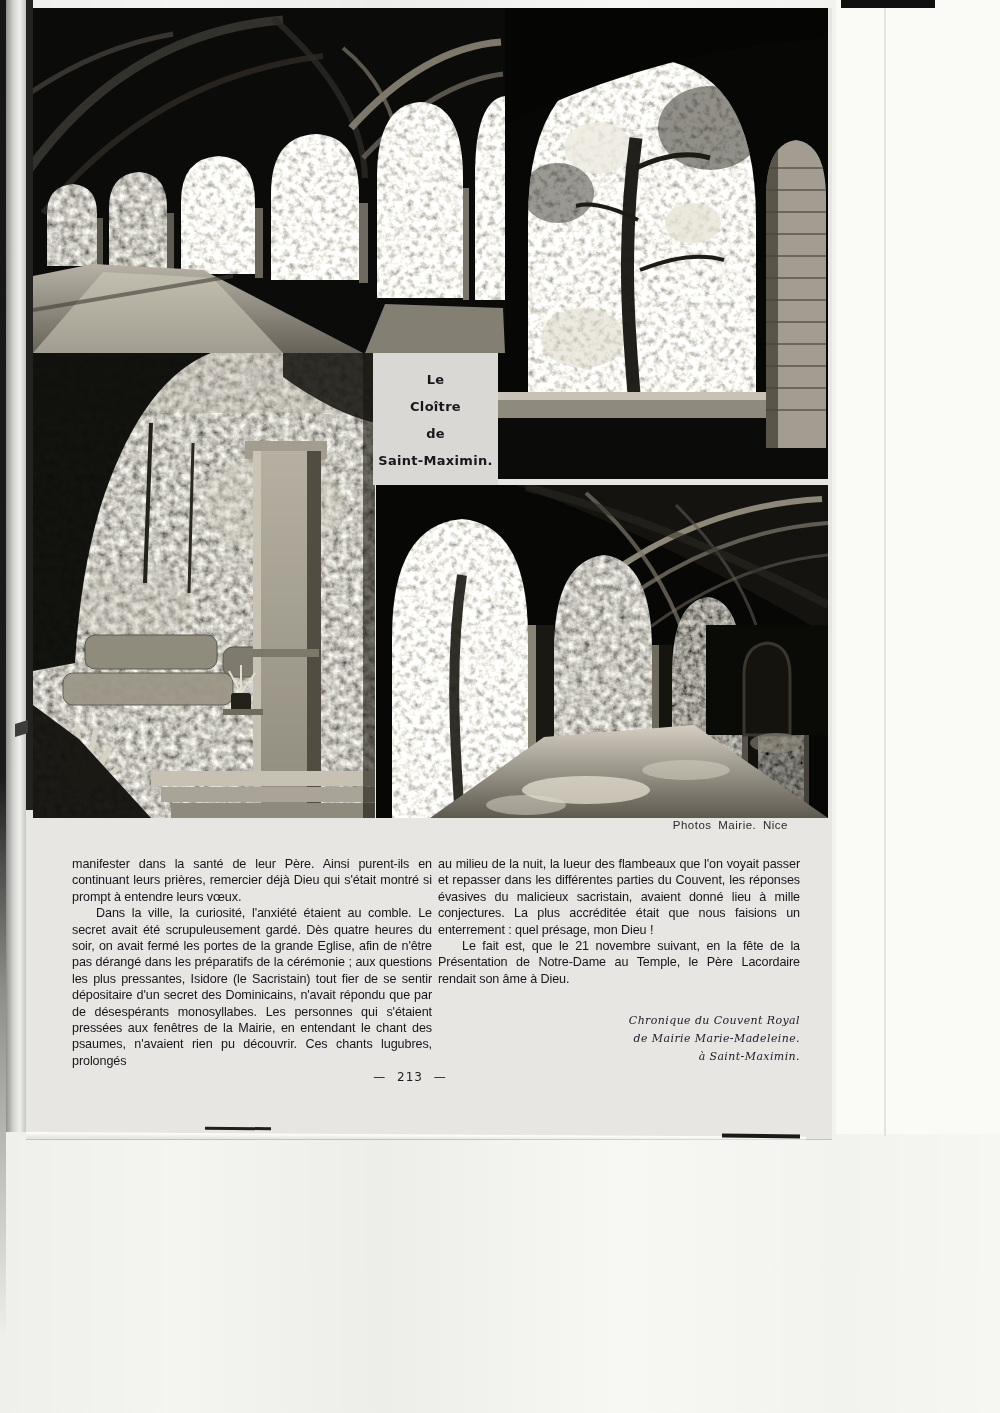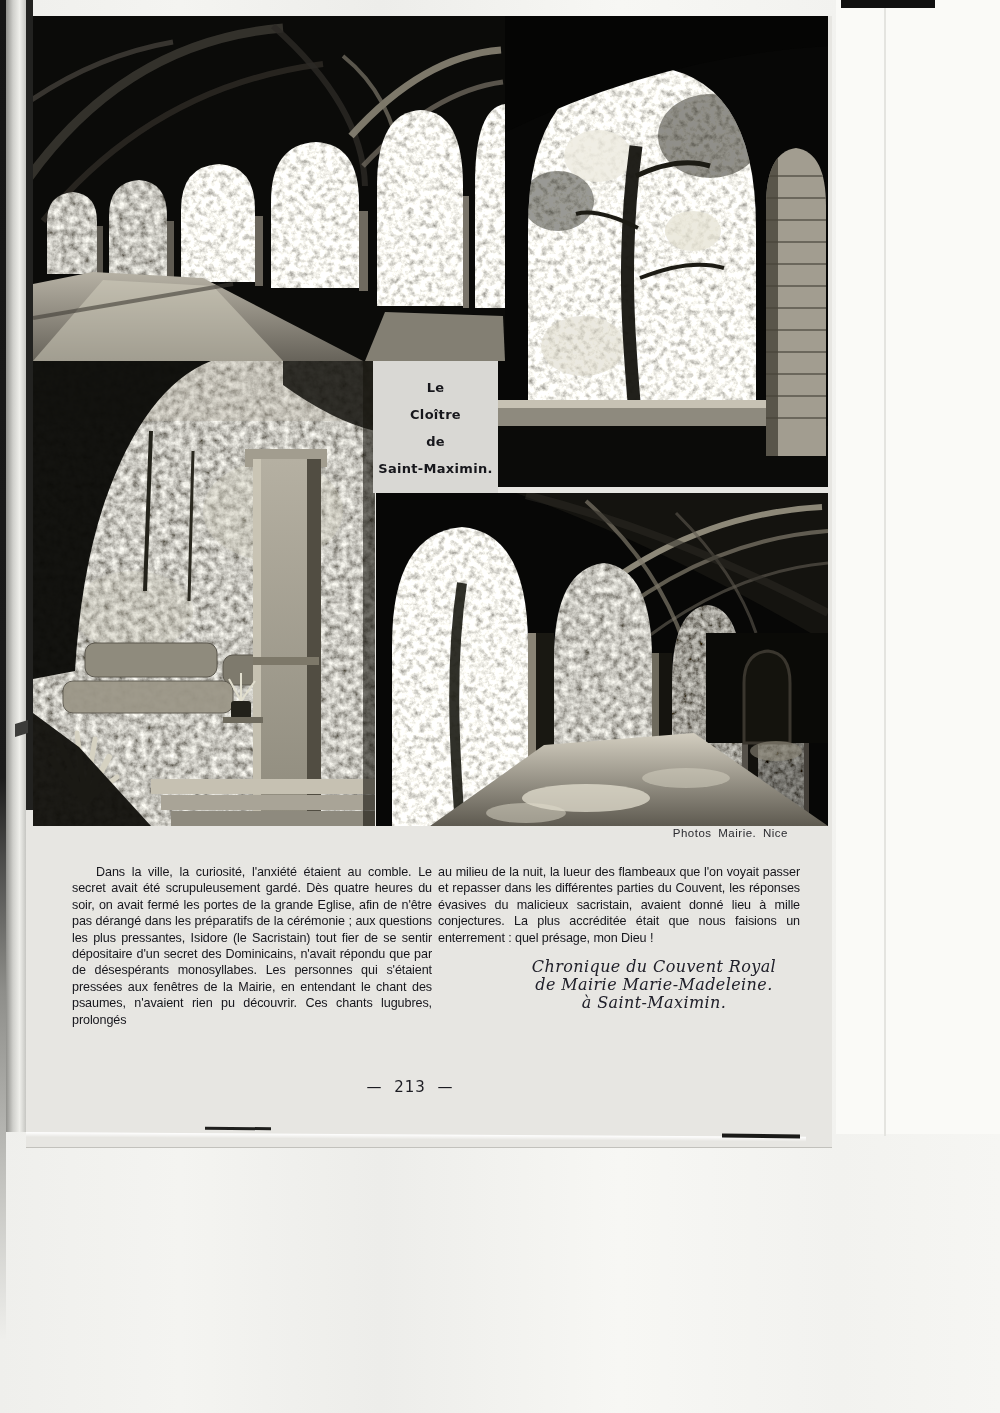--- a/index.html
+++ b/index.html
@@ -9,21 +9,21 @@
     background:linear-gradient(90deg,#efefec,#f4f4f1 18%,#ededea 38%,#f7f7f4 62%,#f2f2ef 84%,#f6f6f3);
     font-family:"Liberation Sans",sans-serif;
   }
   .abs{position:absolute;}
   
   #right-bg{left:836px;top:0;width:164px;height:1134px;background:#fafaf7;}
   #vline{left:884px;top:6px;width:2px;height:1130px;background:#e4e4e0;}
   #topbar{left:841px;top:0;width:94px;height:8px;background:#101010;}
   
   #page{
-    left:26px;top:16px;width:806px;height:1132px;background:#e7e6e2;
+    left:26px;top:8px;width:806px;height:1132px;background:#e7e6e2;
     border-bottom:1px solid #c2c1bc;
   }
   
   #gutter-black{left:0;top:0;width:6px;height:1340px;
     background:linear-gradient(180deg,#151515 0%,#1b1b1b 58%,#4a4a48 64%,#8e8e8a 74%,#c2c2be 88%,#efefec 100%);}
   #gutter-band{left:6px;top:0;width:20px;height:1132px;
     background:linear-gradient(90deg,#8f8f8b,#cfcfcb 35%,#efefeb 68%,#c6c6c2);}
   #gutter-shadow{left:26px;top:0;width:7px;height:810px;background:#222220;}
   #gutter-notch{left:15px;top:722px;width:13px;height:13px;background:#3c3c3a;transform:skewY(-18deg);}
   
@@ -49,26 +49,26 @@
   #credit{top:811px;right:44px;font-size:11.5px;letter-spacing:.5px;word-spacing:3px;color:#2b2b30;}
   
   .textcol{position:absolute;top:848px;width:360px;text-align:justify;
     font-size:12.6px;line-height:16.4px;letter-spacing:-.1px;color:#16161c;}
   #col-left{left:46px;}
   #col-right{left:412px;width:362px;}
   .textcol p{margin:0;}
   .textcol p + p{}
   .textcol p.indent{text-indent:24px;}
   
-  #signature{margin-top:12px;margin-left:70px;text-align:center;
-    font-family:"DejaVu Serif",serif;font-style:italic;font-size:16px;
+  #signature{margin-top:25px;margin-left:70px;text-align:right;
+    font-family:"DejaVu Serif",serif;font-style:italic;font-size:11px;
     line-height:18px;letter-spacing:.4px;color:#20202a;}
   
   #page-number{top:1062px;left:0;width:806px;text-align:center;
-    font-family:"DejaVu Sans",sans-serif;font-size:15px;letter-spacing:1px;
+    font-family:"DejaVu Sans",sans-serif;font-size:12px;letter-spacing:1px;
     word-spacing:6px;color:#1c1c22;transform:translateX(-19px);}
 </style>
 </head>
 <body>
 
 <svg width="0" height="0" style="position:absolute" aria-hidden="true">
   <defs>
     <filter id="fb" x="-5%" y="-5%" width="110%" height="110%">
       <feTurbulence type="fractalNoise" baseFrequency="0.16" numOctaves="4" seed="7"></feTurbulence>
       <feColorMatrix type="matrix" values="1 0 0 0 0  1 0 0 0 0  1 0 0 0 0  0 0 0 0 1"></feColorMatrix>
@@ -327,25 +327,27 @@
     <div class="abs" id="caption-box">
       <div class="cap-line">Le</div>
       <div class="cap-line">Cloître</div>
       <div class="cap-line">de</div>
       <div class="cap-line">Saint-Maximin.</div>
     </div>
 
     <div class="abs" id="credit">Photos Mairie. Nice</div>
 
     <div class="textcol" id="col-left">
+      <p>manifester dans la santé de leur Père. Ainsi purent-ils en continuant leurs prières, remercier déjà Dieu qui s'était montré si prompt à entendre leurs vœux.</p>
       <p class="indent">Dans la ville, la curiosité, l'anxiété étaient au comble. Le secret avait été scrupuleusement gardé. Dès quatre heures du soir, on avait fermé les portes de la grande Eglise, afin de n'être pas dérangé dans les préparatifs de la cérémonie ; aux questions les plus pressantes, Isidore (le Sacristain) tout fier de se sentir dépositaire d'un secret des Dominicains, n'avait répondu que par de désespérants monosyllabes. Les personnes qui s'étaient pressées aux fenêtres de la Mairie, en entendant le chant des psaumes, n'avaient rien pu découvrir. Ces chants lugubres, prolongés</p>
     </div>
 
     <div class="textcol" id="col-right">
       <p>au milieu de la nuit, la lueur des flambeaux que l'on voyait passer et repasser dans les différentes parties du Couvent, les réponses évasives du malicieux sacristain, avaient donné lieu à mille conjectures. La plus accréditée était que nous faisions un enterrement : quel présage, mon Dieu !</p>
+      <p class="indent">Le fait est, que le 21 novembre suivant, en la fête de la Présentation de Notre-Dame au Temple, le Père Lacordaire rendait son âme à Dieu.</p>
       <div id="signature">
         <div>Chronique du Couvent Royal</div>
         <div>de Mairie Marie-Madeleine.</div>
         <div>à Saint-Maximin.</div>
       </div>
     </div>
 
     <div class="abs" id="page-number">— 213 —</div>
   </div>
 

